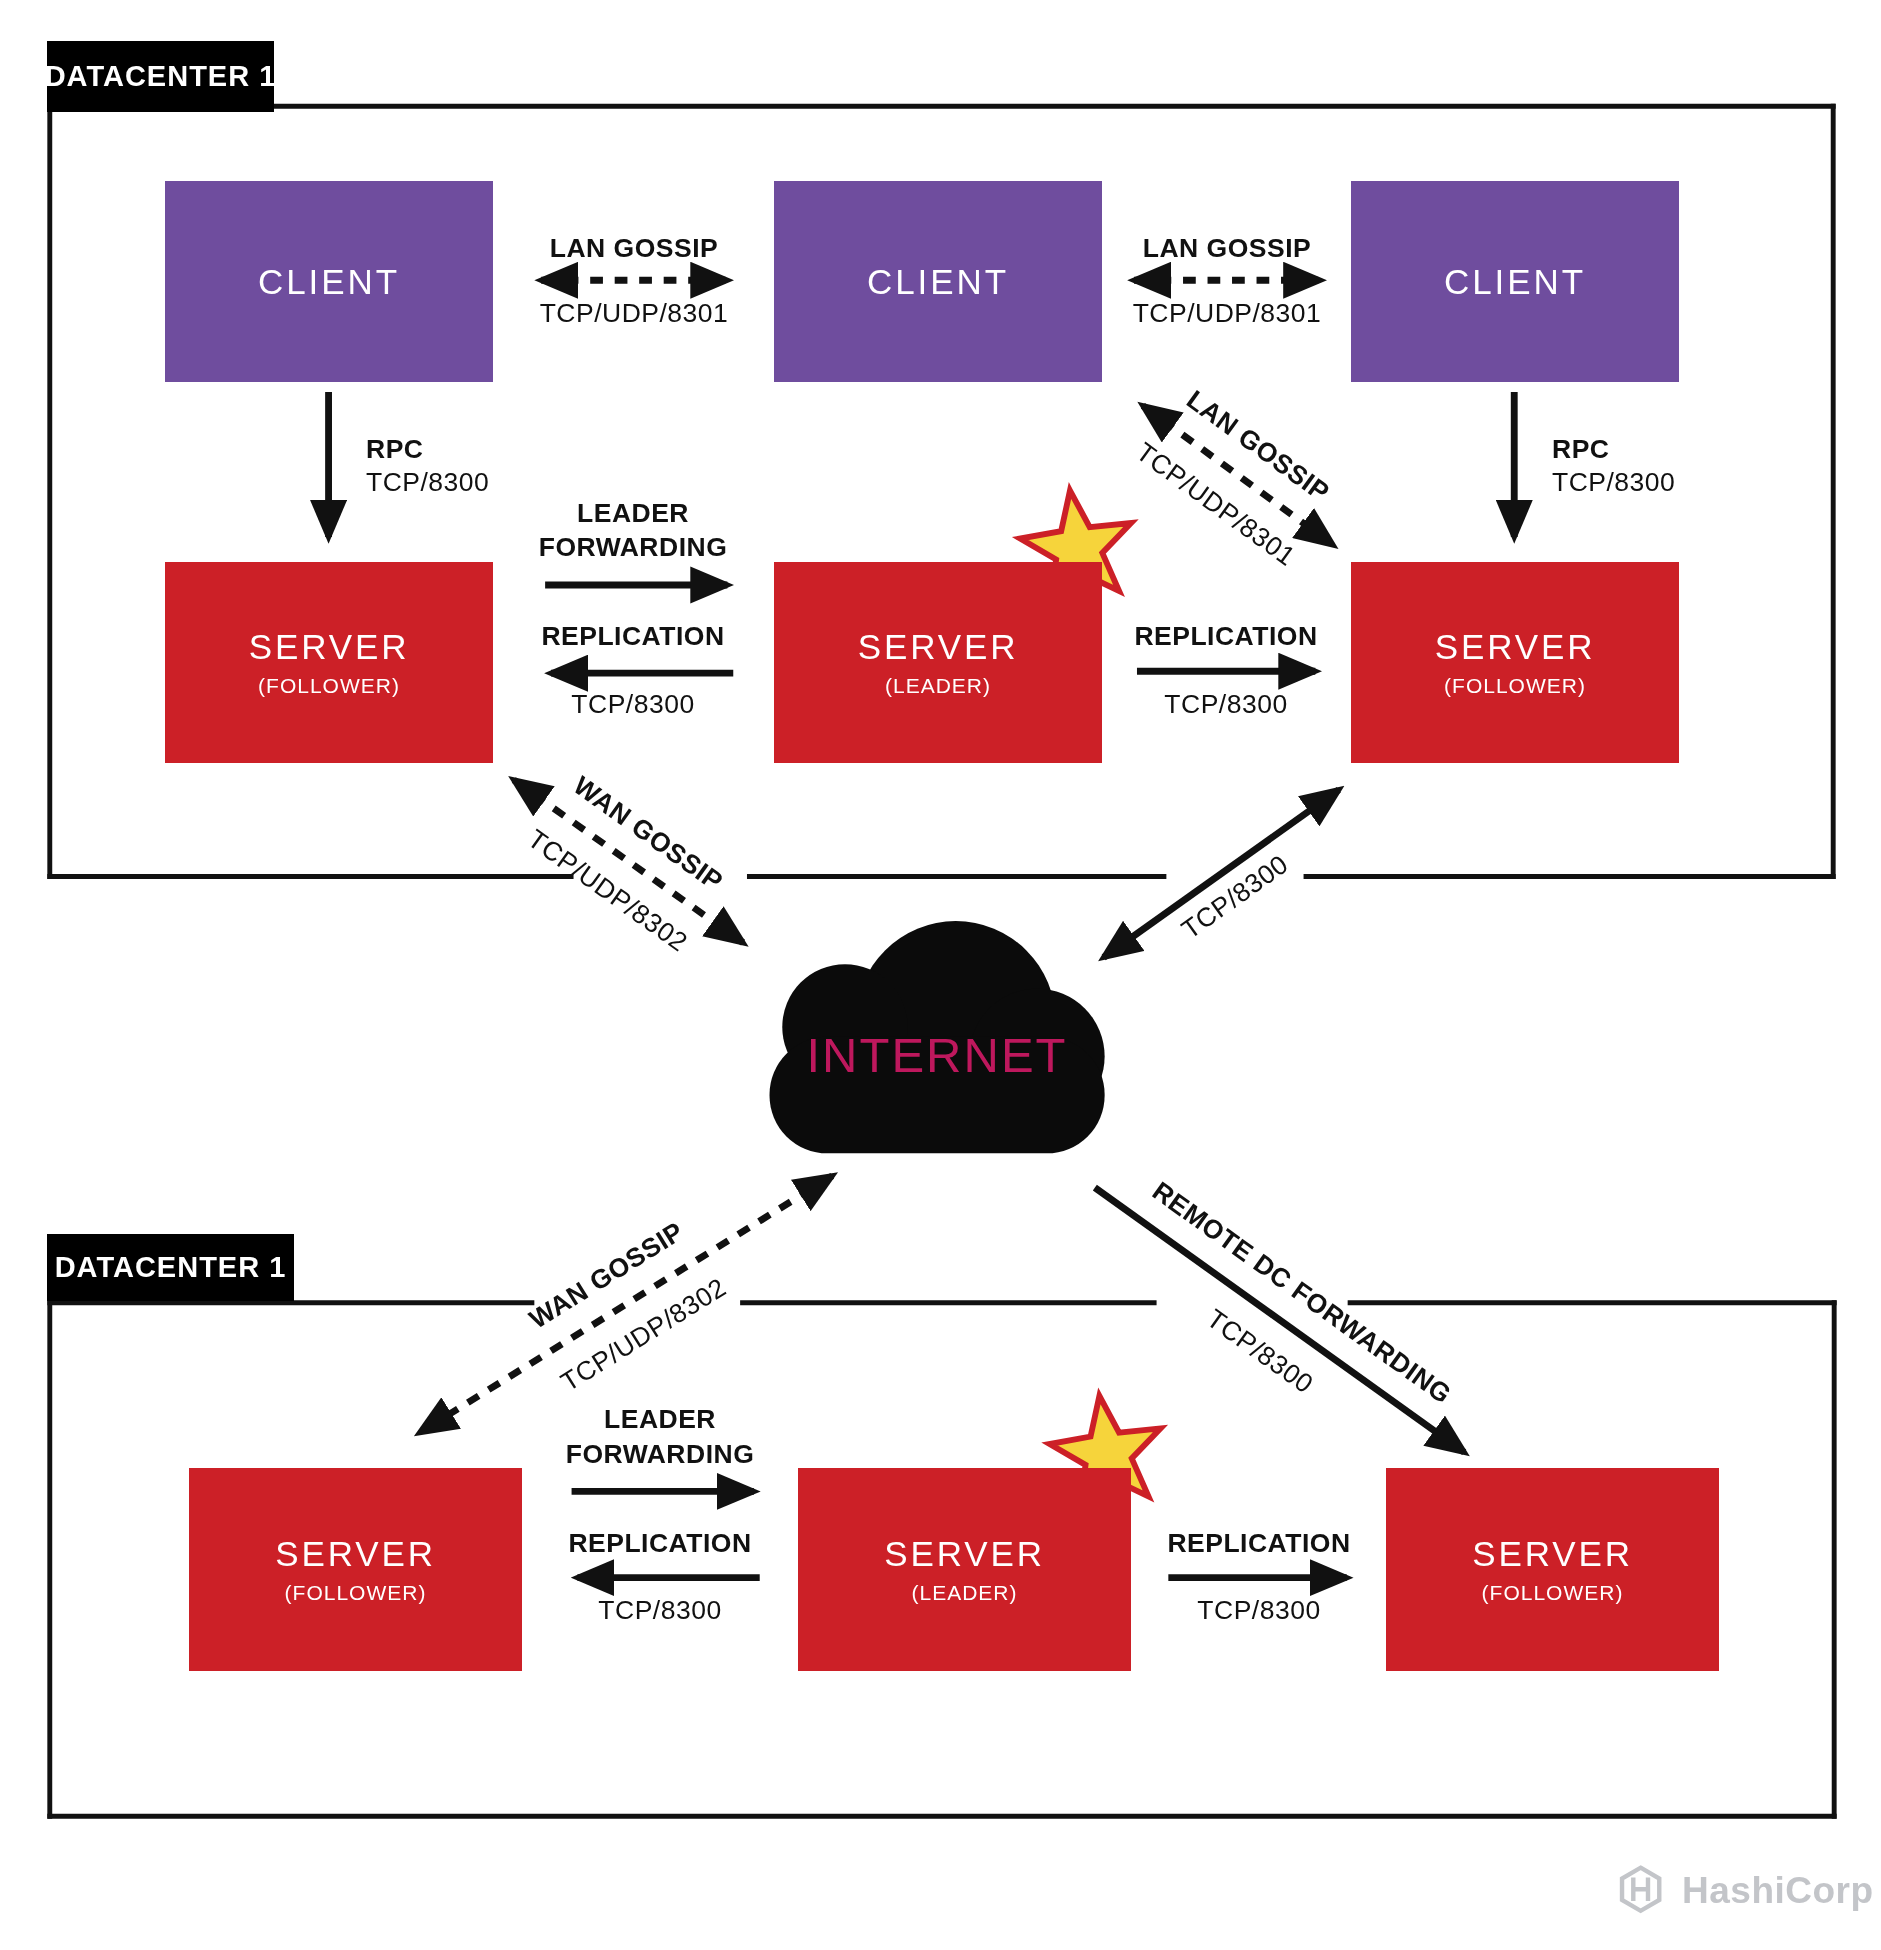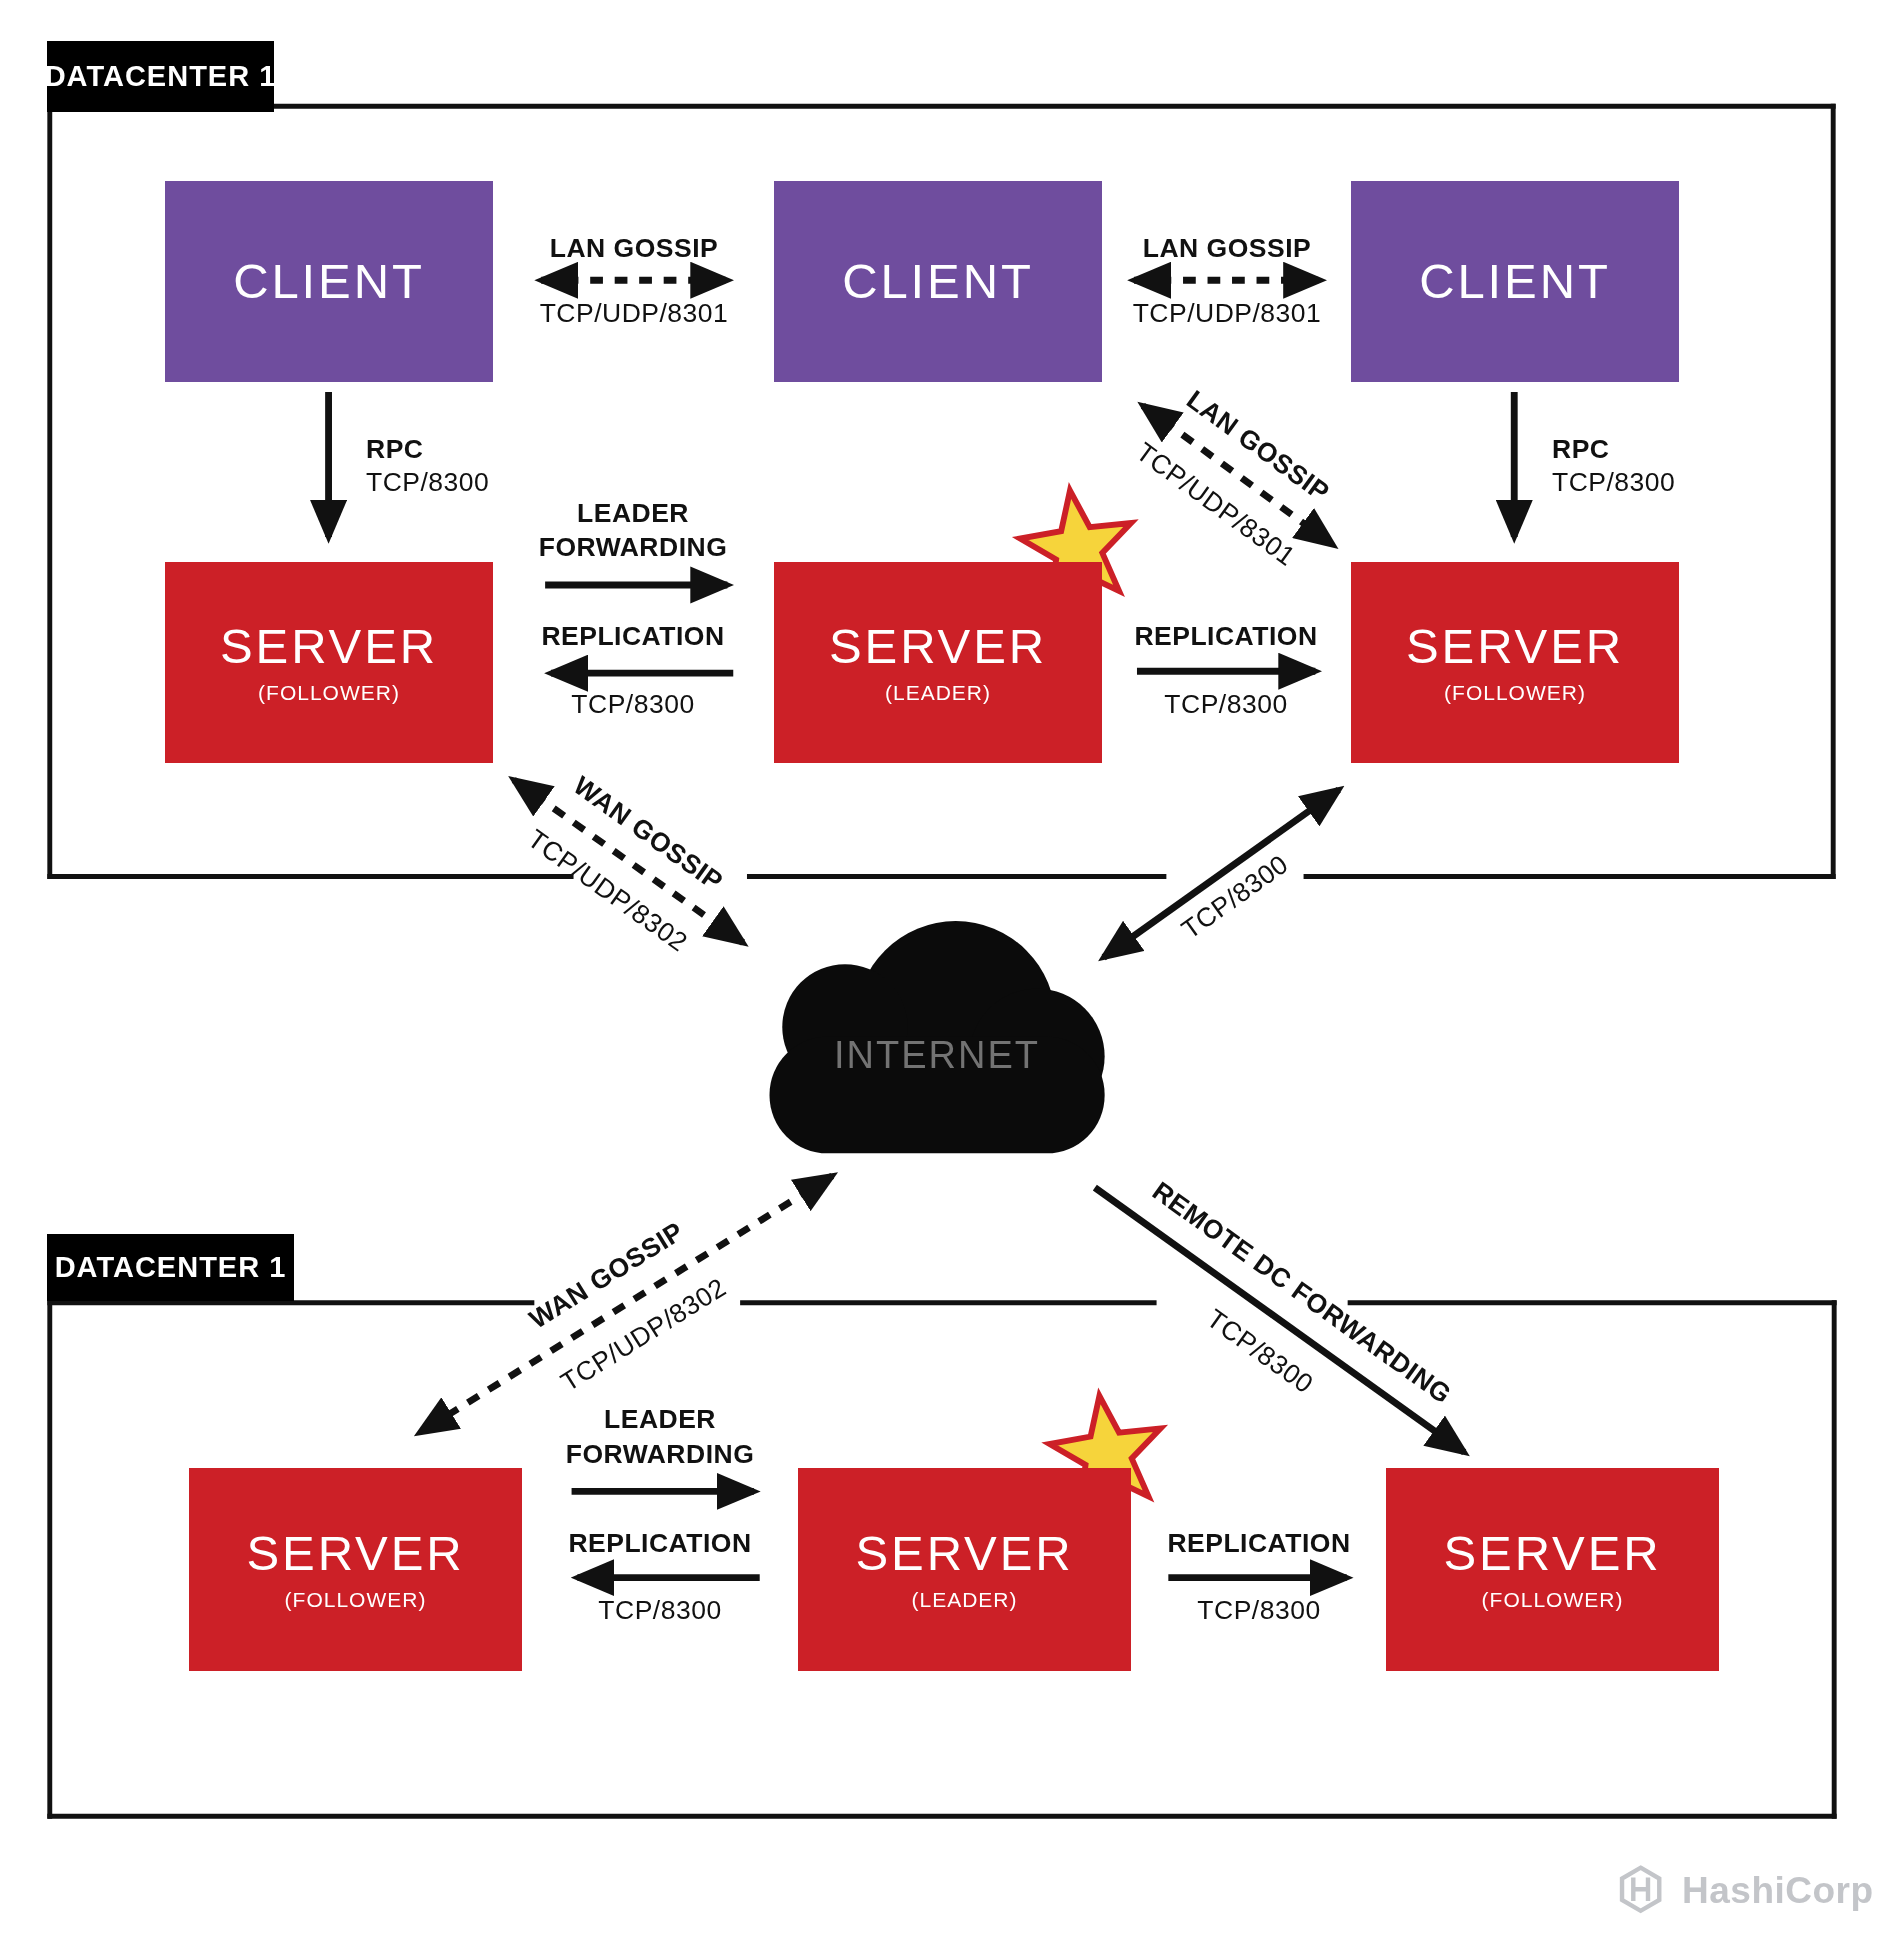--- a/index.html
+++ b/index.html
@@ -11,32 +11,32 @@
   .dc-label{
     position:absolute;background:#000;color:#fff;display:flex;align-items:center;justify-content:center;
     font-size:29px;font-weight:700;letter-spacing:1px;white-space:nowrap;
   }
   .box{
     position:absolute;display:flex;flex-direction:column;align-items:center;justify-content:center;
     color:#fff;text-align:center;
   }
   .box.client{background:#6f4d9e;}
   .box.server{background:#cc2027;margin-top:8px;}
-  .box-title{font-size:49px;font-weight:400;letter-spacing:2.9px;line-height:1;}
+  .box-title{font-size:35px;font-weight:400;letter-spacing:2.9px;line-height:1;}
   .box-role{font-size:21px;font-weight:400;letter-spacing:1px;margin-top:11.8px;line-height:1;}
   .conn{position:absolute;transform:translate(-50%,-50%);text-align:center;white-space:nowrap;line-height:1;}
   .conn-left{position:absolute;transform:translate(0,-50%);text-align:center;white-space:nowrap;line-height:1;}
   .t{font-weight:700;font-size:26.5px;letter-spacing:0.5px;}
   .p{font-weight:400;font-size:26.5px;letter-spacing:0.5px;}
   .rot{
     position:absolute;display:flex;flex-direction:column;align-items:center;
     white-space:nowrap;line-height:1;text-align:center;
   }
   .internet-label{
-    position:absolute;transform:translate(-50%,-50%);color:#737373;font-size:38px;font-weight:400;
+    position:absolute;transform:translate(-50%,-50%);color:#be185d;font-size:49px;font-weight:400;
     letter-spacing:2px;white-space:nowrap;line-height:1;
   }
   .brand-text{
     position:absolute;transform:translate(0,-50%);color:#c3c5c9;font-size:37px;font-weight:700;
     letter-spacing:0.5px;white-space:nowrap;line-height:1;
   }
 </style>
 </head>
 <body>
 

